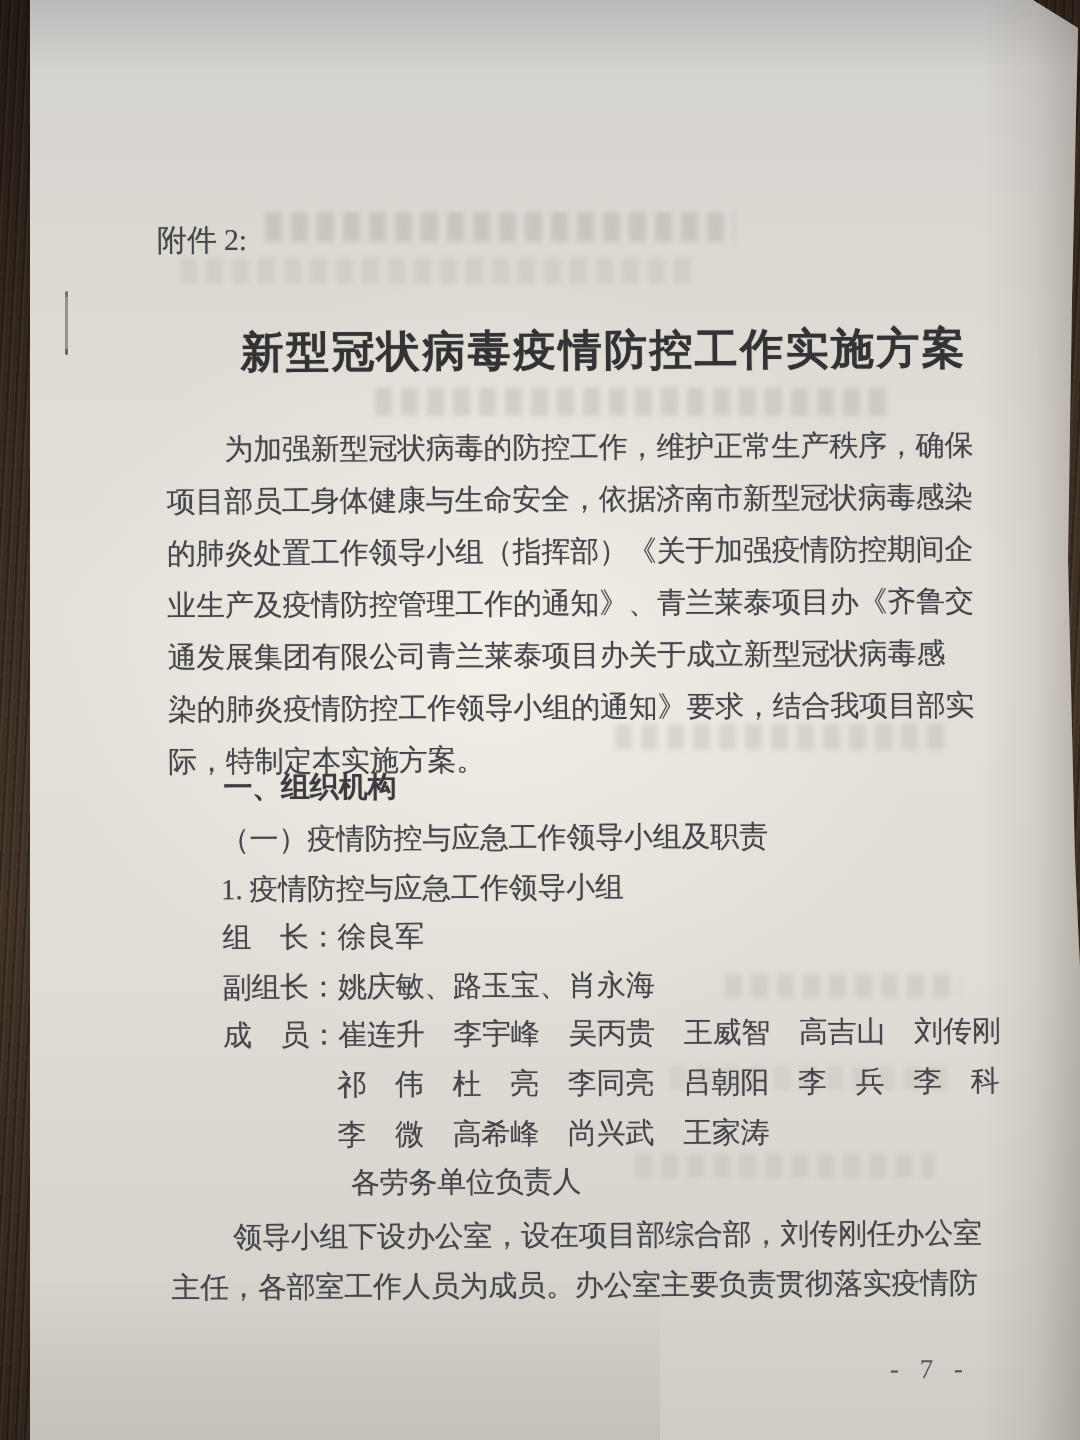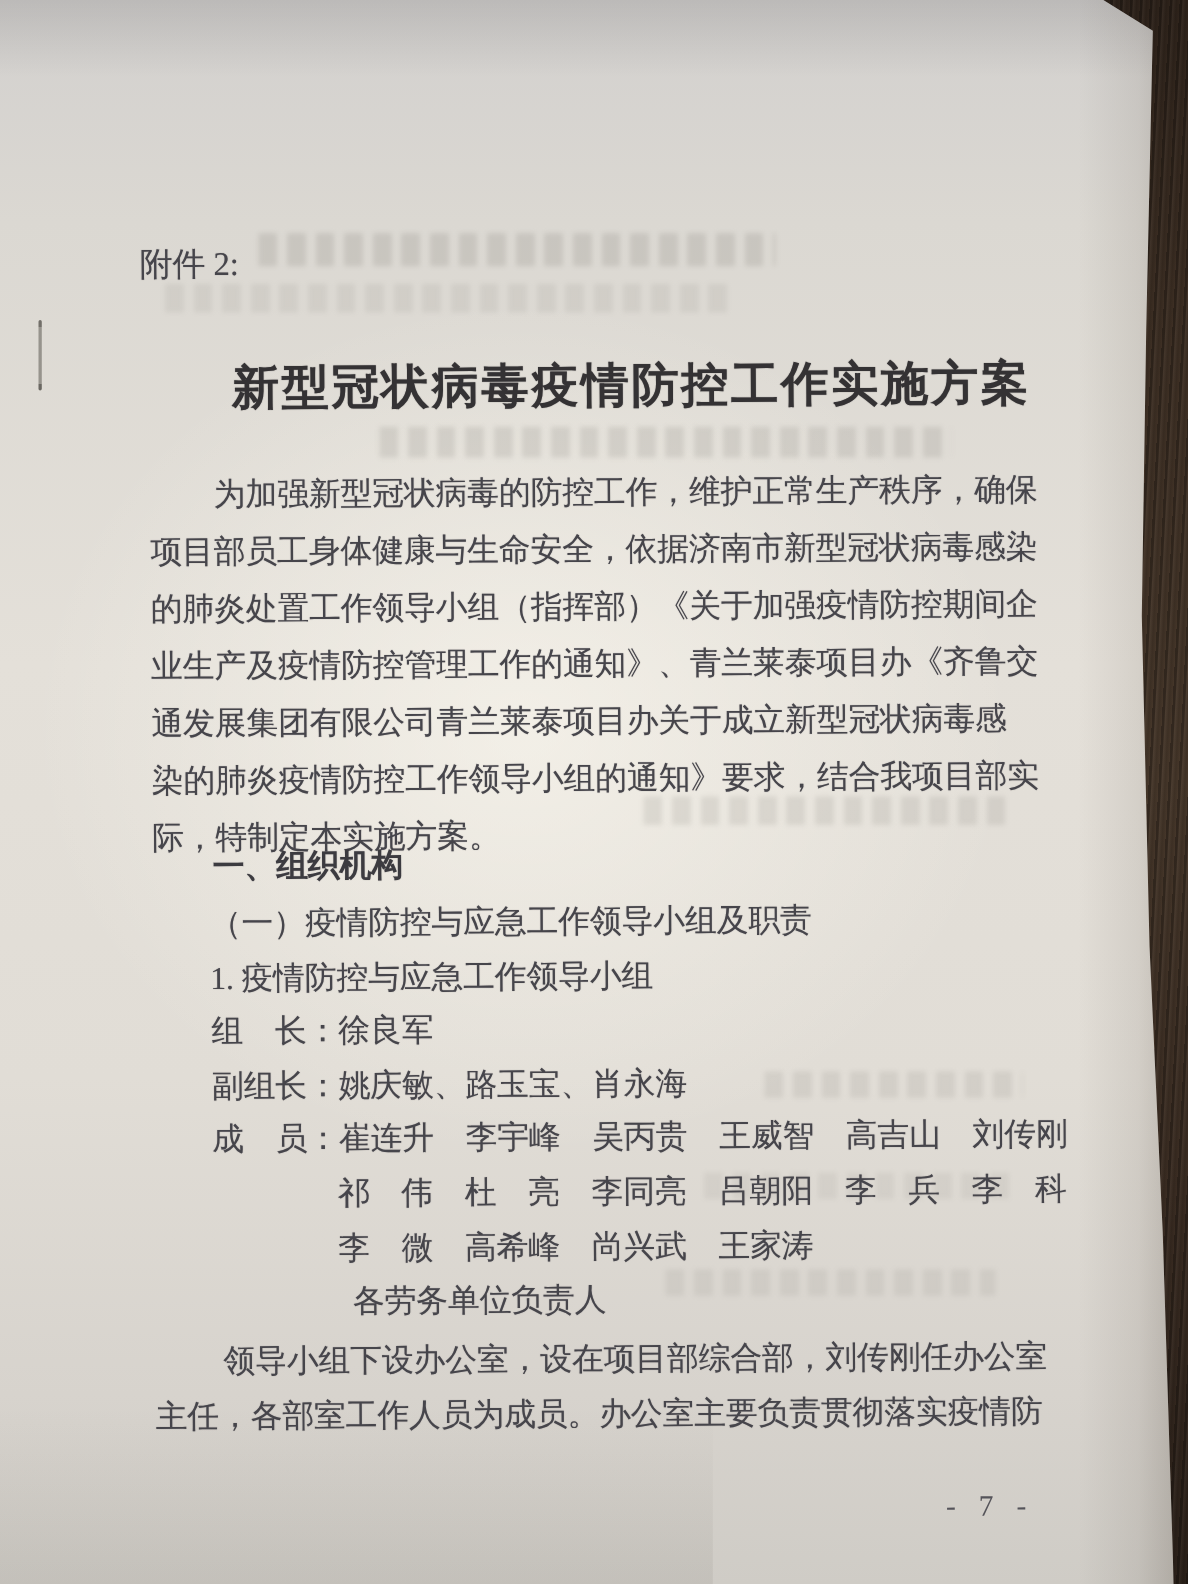--- a/index.html
+++ b/index.html
@@ -19,20 +19,21 @@
   }
   .paper {
     position: absolute; inset: 0;
     clip-path: polygon(
       0px 0px, 1003px 0px, 1048px 28px,
       1042px 300px, 1038px 560px, 1045px 860px,
       1057px 1120px, 1067px 1440px, 0px 1440px);
     background:
       radial-gradient(ellipse 620px 540px at 44% 46%, rgba(255,252,243,0.55), rgba(255,255,255,0) 72%),
       linear-gradient(180deg, #d2d0ce 0%, #dbd8d2 14%, #e4e0d9 42%, #e1ddd6 68%, #d7d3cd 88%, #cfccc6 100%);
+    margin-left: 30px;
   }
   .edge-shade-right {
     position: absolute; top: 0; right: 0; width: 110px; height: 100%;
     background: linear-gradient(to left, rgba(82,72,62,0.30), rgba(82,72,62,0.10) 45px, rgba(82,72,62,0) 100px);
   }
   .edge-shade-top {
     position: absolute; top: 0; left: 0; width: 100%; height: 70px;
     background: linear-gradient(to bottom, rgba(110,108,108,0.22), rgba(110,108,108,0) 100%);
   }
   .edge-shade-bottomleft {

